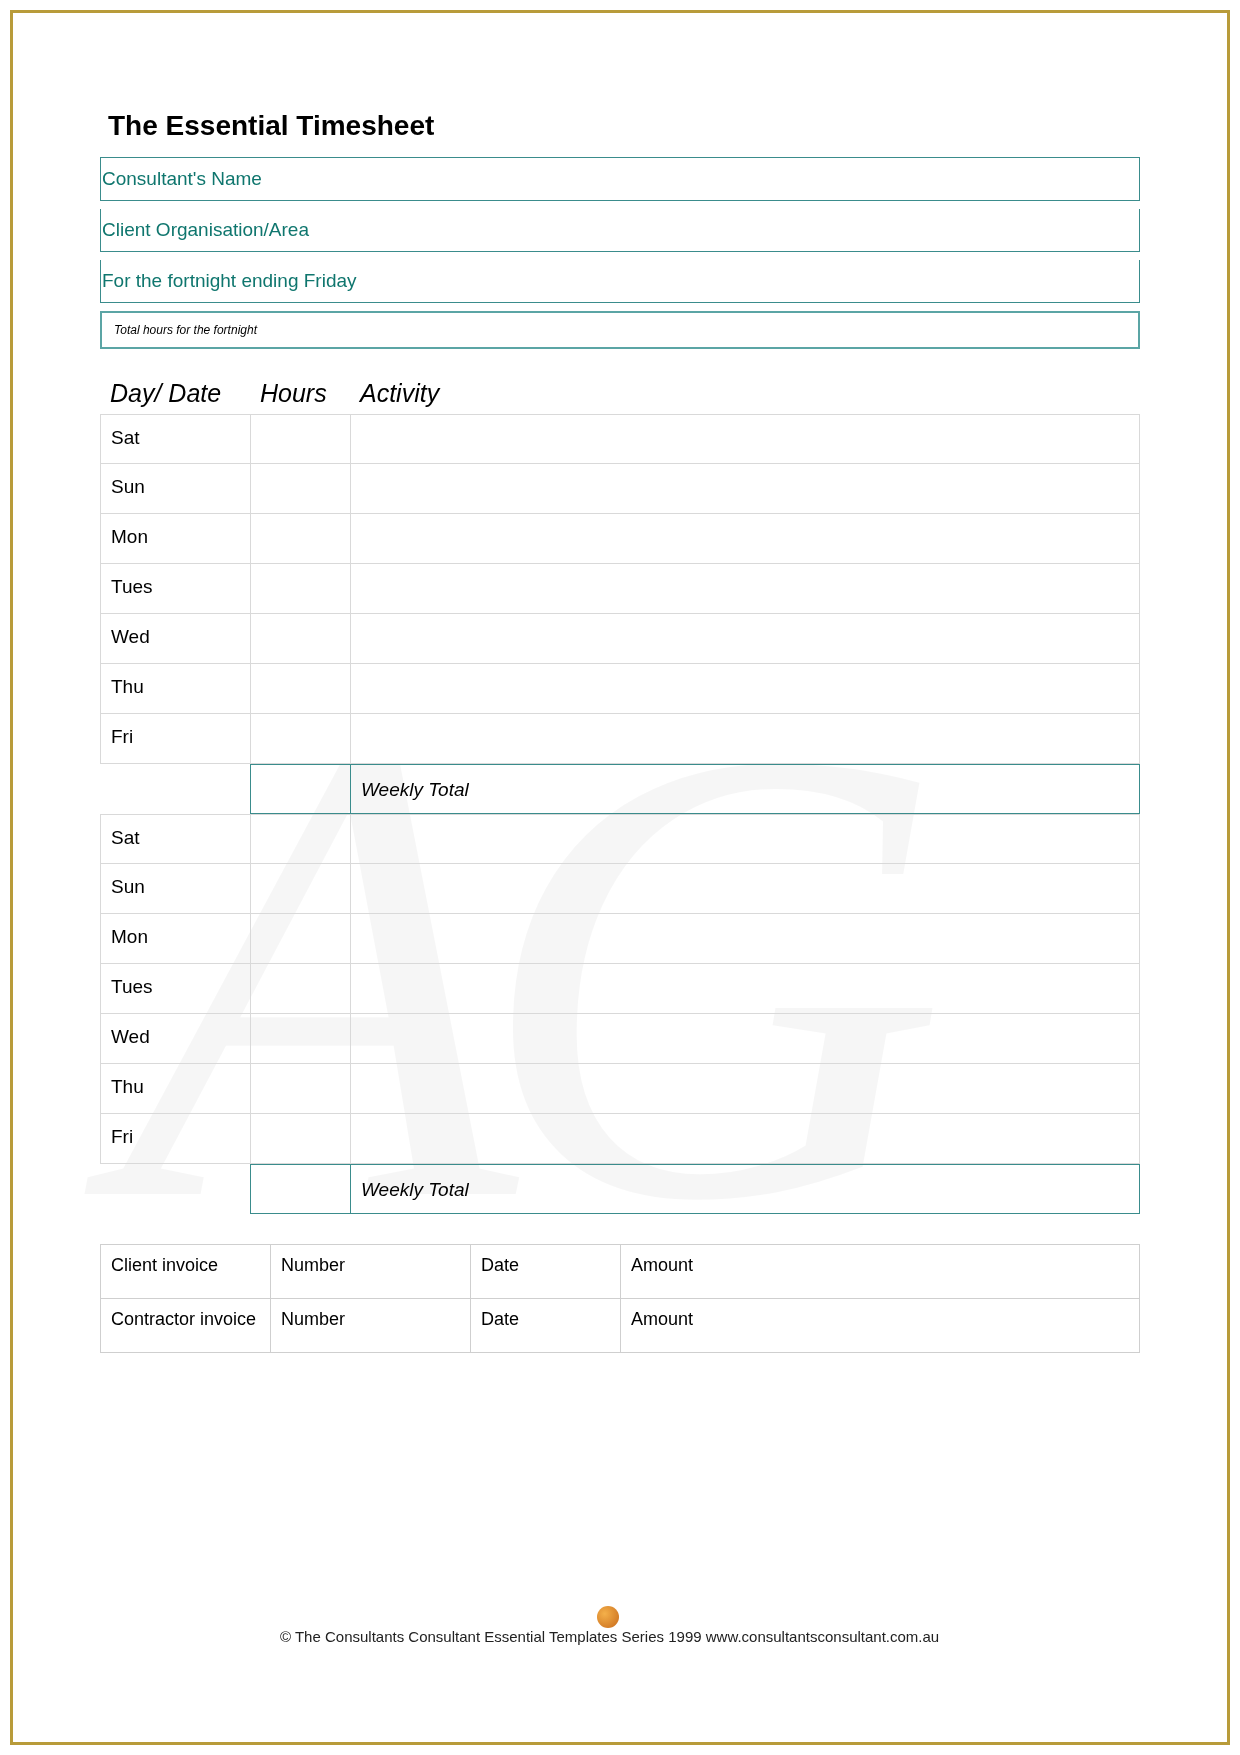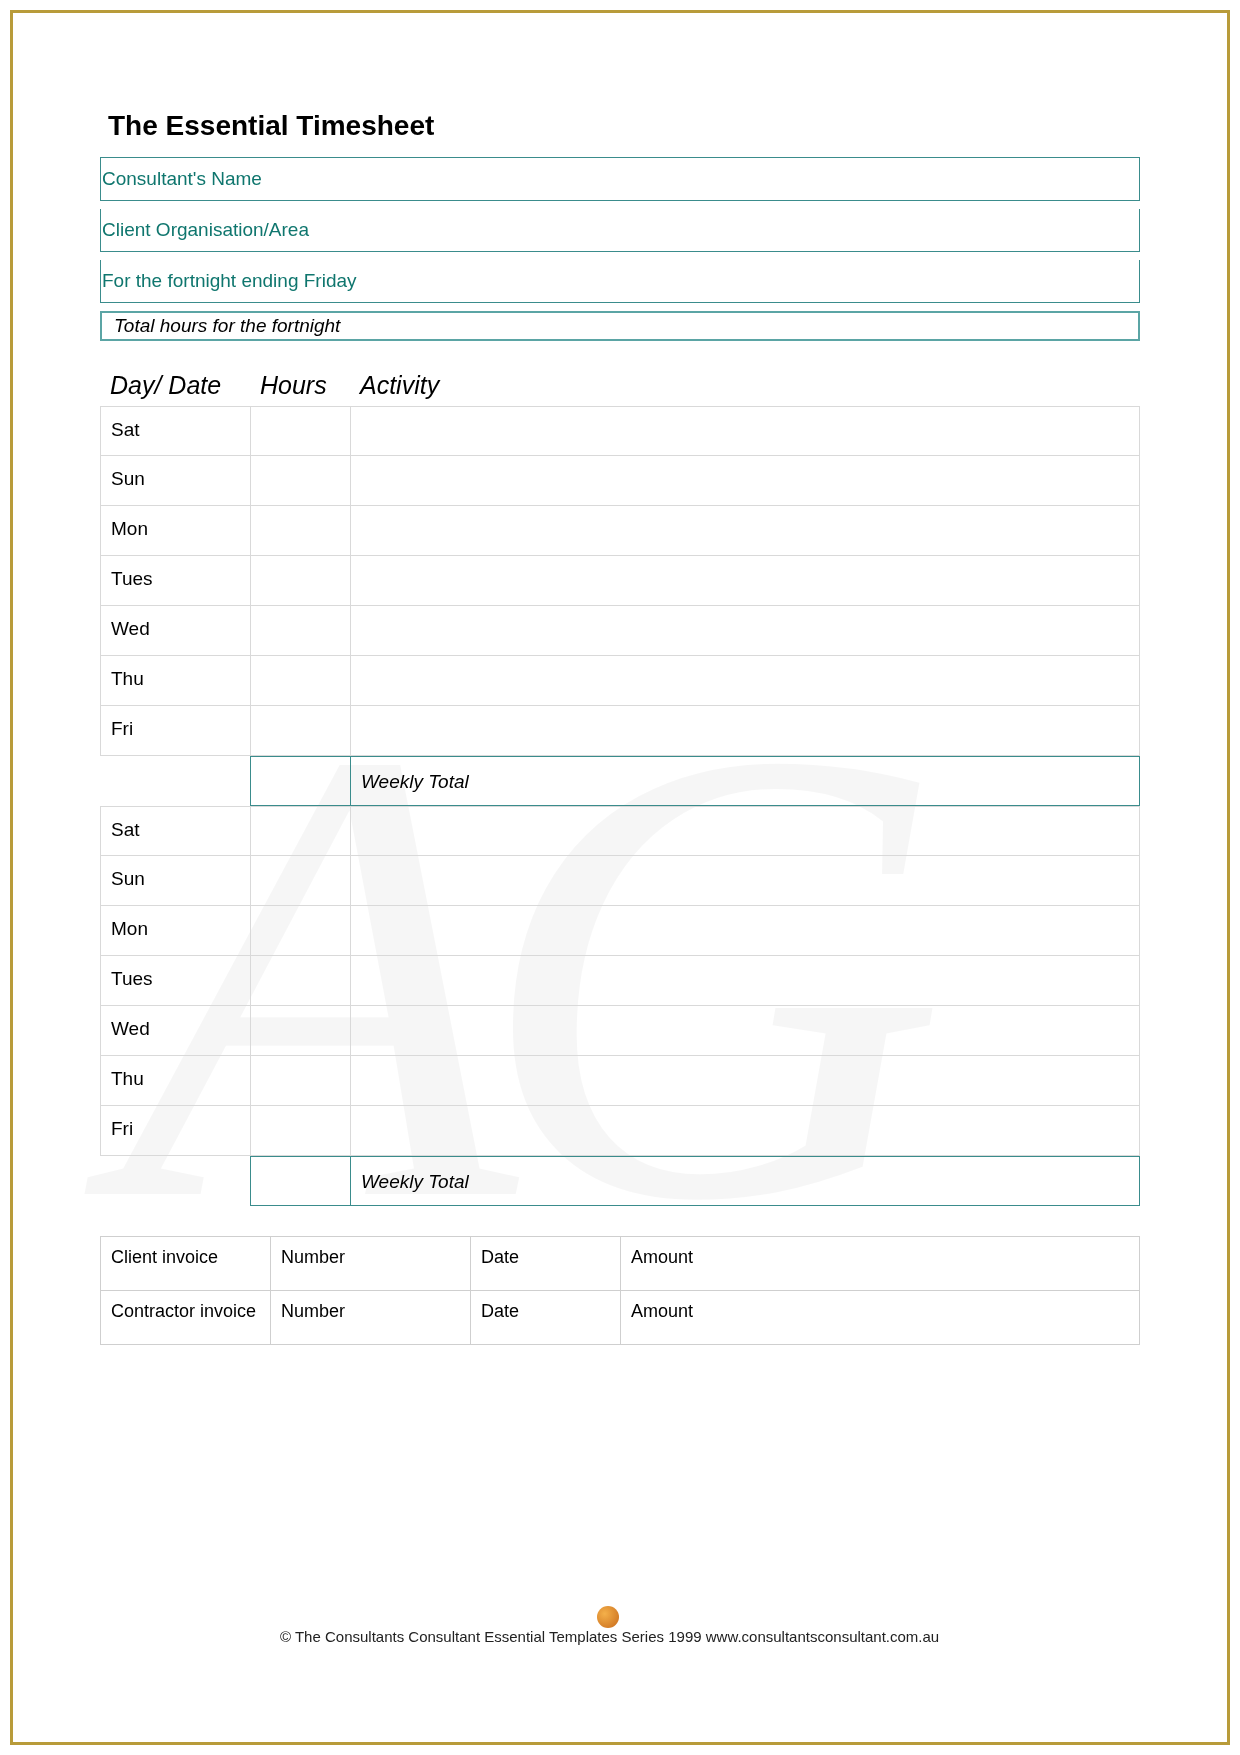--- a/index.html
+++ b/index.html
@@ -31,22 +31,22 @@
     .info-box {
       border: 1px solid #3a8c8c;
       padding: 10px 1px;
       font-size: 19px;
       color: #0f766e;
       margin-bottom: 8px;
     }
     .info-box + .info-box { border-top: none; }
     .info-total {
       border: 2px solid #5ba5a5;
-      padding: 2px 12px;
-      font-size: 19px;
+      padding: 10px 12px;
+      font-size: 12px;
       font-style: italic;
       color: #000;
       margin-top: 4px;
     }
     .timesheet-header {
       display: flex;
       padding: 10px 10px 6px 10px;
       font-style: italic;
       font-size: 25px;
       color: #000;

